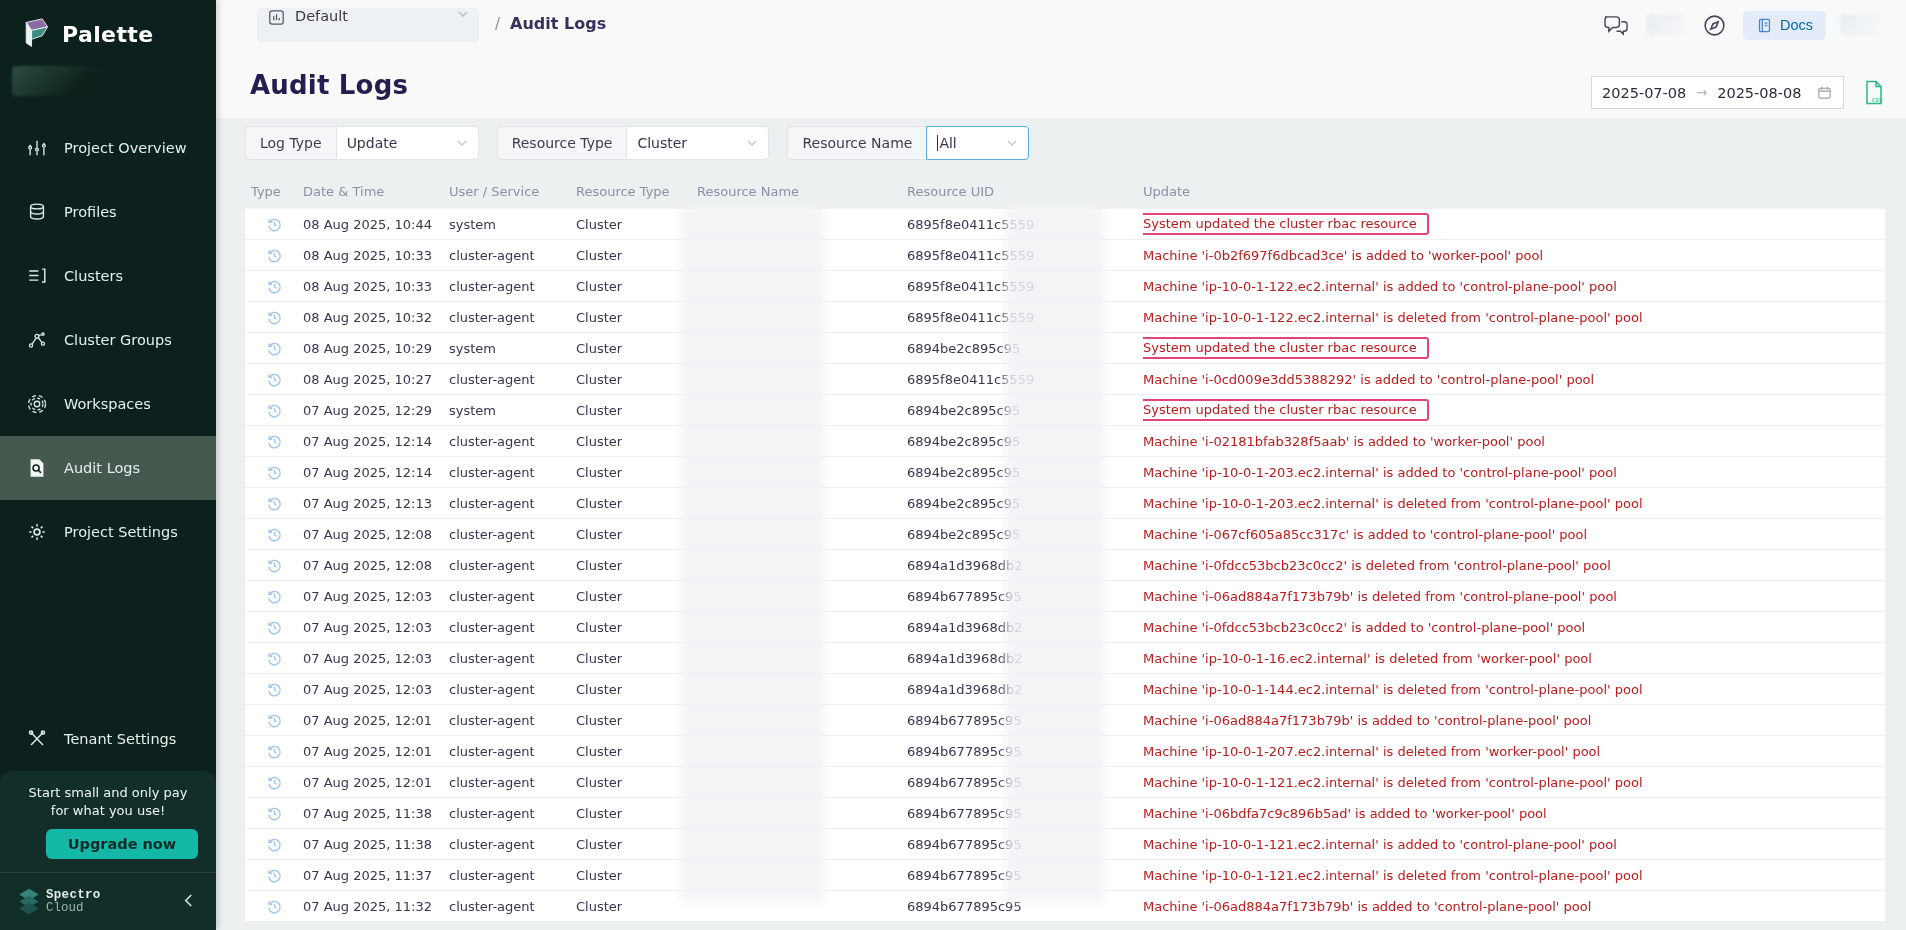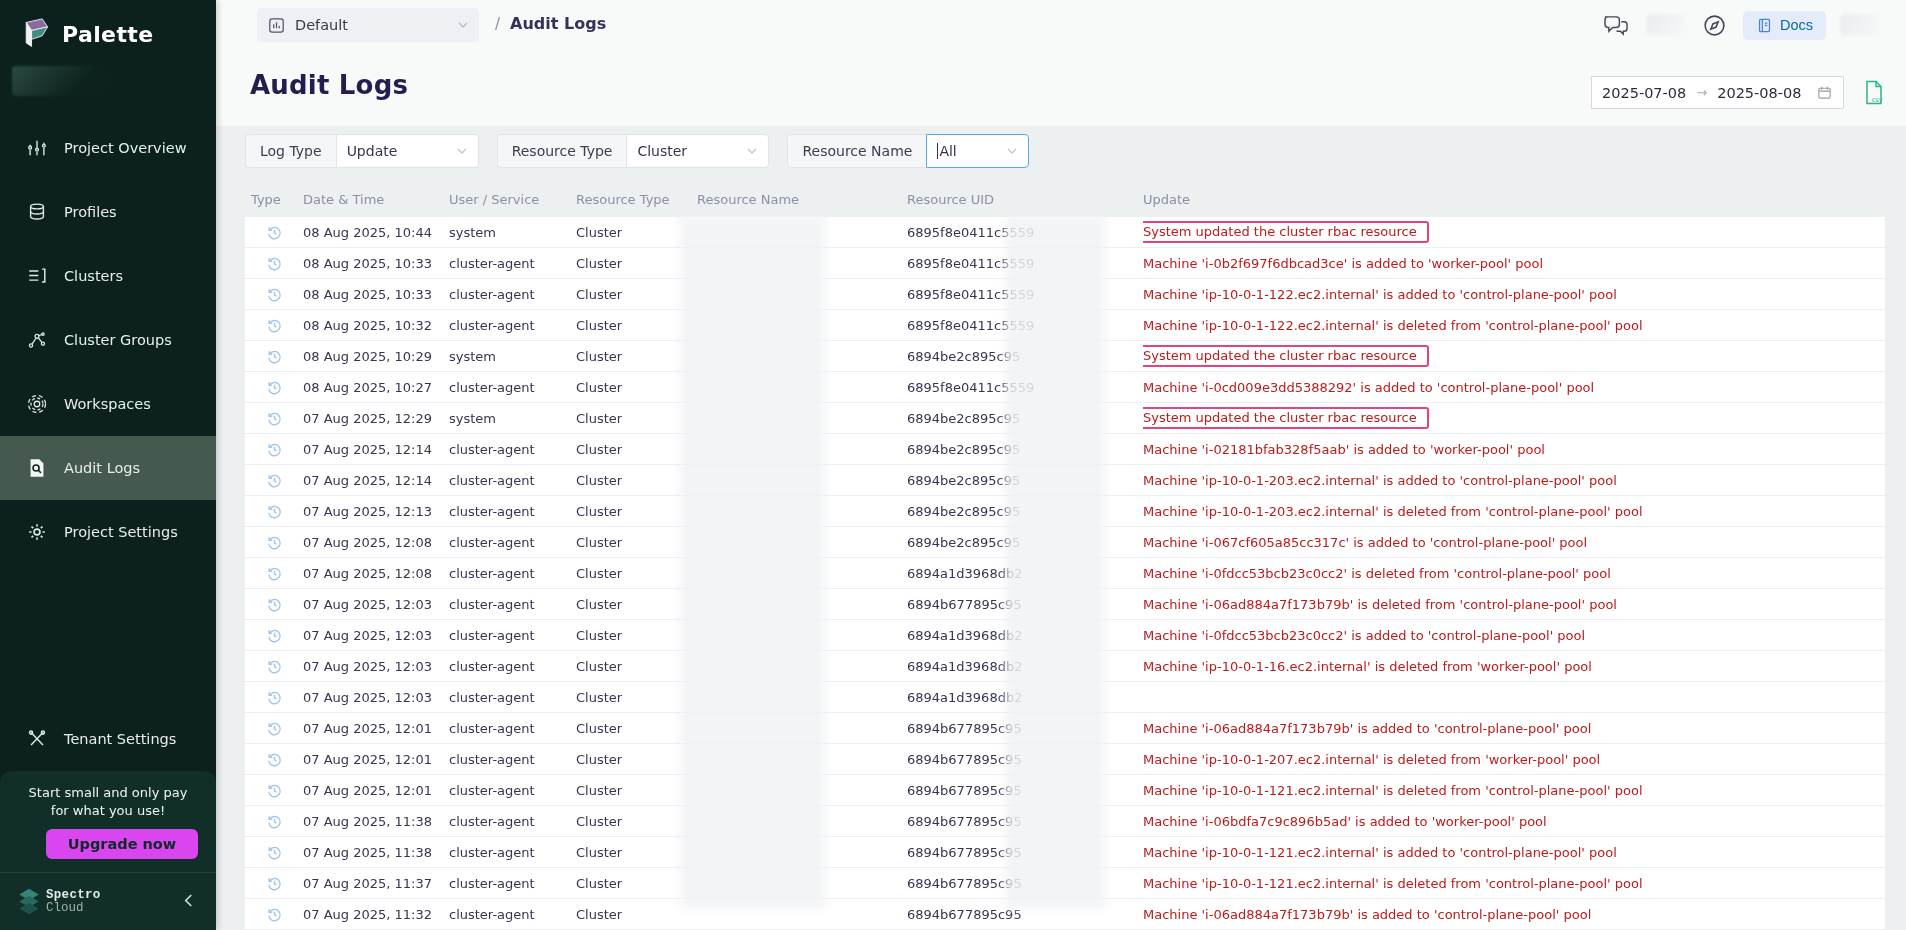--- a/index.html
+++ b/index.html
@@ -12,49 +12,49 @@
   .logo-text{font-size:22px;font-weight:600;color:#fff;letter-spacing:.4px;}
   .chip-project{margin:14px 0 0 12px;width:94px;height:30px;border-radius:4px;background:linear-gradient(135deg,#2b4b42,#0d221d 70%);filter:blur(1.2px);}
   .nav{margin-top:20px;}
   .nav-item{height:64px;display:flex;align-items:center;gap:16px;padding-left:26px;font-size:14.5px;color:#e6efec;cursor:pointer;}
   .nav-item.active{background:#46594f;}
   .nav-icon{width:22px;height:22px;display:inline-flex;color:#dfe9e6;flex:0 0 22px;}
   .nav-icon svg{width:22px;height:22px;}
   .nav-tenant{position:absolute;left:0;right:0;top:707px;}
   .promo{position:absolute;left:0;right:0;top:771px;height:101px;background:#122e28;border-radius:12px 12px 0 0;text-align:center;padding-top:13px;box-sizing:border-box;}
   .promo-line{font-size:13px;color:#eef6f3;line-height:18px;}
-  .upgrade-btn{margin-top:9px;background:#d946ef;color:#0d2b26;border:none;border-radius:6px;padding:7px 22px;font-size:14.5px;font-weight:600;font-family:inherit;cursor:pointer;margin-left:28px;}
+  .upgrade-btn{margin-top:9px;background:#14b8a6;color:#0d2b26;border:none;border-radius:6px;padding:7px 22px;font-size:14.5px;font-weight:600;font-family:inherit;cursor:pointer;margin-left:28px;}
   .sfooter{position:absolute;left:0;right:0;bottom:0;height:58px;background:#122e28;border-top:1px solid rgba(255,255,255,.09);display:flex;align-items:center;padding:0 18px 0 14px;box-sizing:border-box;}
   .brand{margin-left:2px;line-height:13px;font-family:Liberation Mono, monospace;}
   .brand b{display:block;font-size:12.5px;color:#e2ebe8;letter-spacing:.3px;}
   .brand span{display:block;font-size:12.5px;color:#9db3ad;}
   .collapse-btn{margin-left:auto;background:none;border:none;cursor:pointer;padding:4px;}
 
   
   .main{flex:1;display:flex;flex-direction:column;background:#f8fafa;min-width:0;}
   .topbar{height:42px;display:flex;align-items:flex-start;padding:8px 26px 0 41px;box-sizing:border-box;position:relative;}
-  .proj-select{width:222px;height:34px;background:#eef1f3;border-radius:4px;display:flex;align-items:center;gap:9px;padding:0 10px;box-sizing:border-box;cursor:pointer;}
+  .proj-select{width:222px;height:34px;background:#eef1f3;border-radius:4px;display:flex;align-items:flex-start;gap:9px;padding:0 10px;box-sizing:border-box;cursor:pointer;}
   .proj-select .lbl{font-size:14.5px;color:#3a3a4a;}
   .crumb-sep{margin:7px 10px 0 16px;color:#8b8ba0;font-size:15px;}
   .crumb{margin-top:6px;font-size:16px;font-weight:700;color:#33325a;}
   .top-actions{margin-left:auto;display:flex;align-items:center;gap:14px;height:34px;}
   .icon-btn{background:none;border:none;padding:2px;cursor:pointer;display:inline-flex;align-items:center;}
   .chip-top{width:40px;height:22px;border-radius:5px;background:linear-gradient(120deg,#e9edf0,#f6f8f9);filter:blur(1.5px);}
   .docs-btn{display:flex;align-items:center;gap:7px;background:#e4ecfb;border:none;border-radius:5px;padding:6px 13px;cursor:pointer;}
   .docs-btn span{color:#0369a1;font-size:14.5px;font-weight:500;}
 
   .page-head{height:98px;display:flex;align-items:flex-start;justify-content:space-between;padding:16px 18px 0 34px;box-sizing:border-box;}
   .page-title{margin:12px 0 0 0;font-size:26px;font-weight:700;color:#221f4f;letter-spacing:.2px;}
   .date-side{display:flex;align-items:center;gap:16px;margin-top:18px;}
   .daterange{width:253px;height:33px;background:#fff;border:1px solid #d7dadd;border-radius:0;display:flex;align-items:center;gap:10px;padding:0 10px;box-sizing:border-box;cursor:pointer;}
   .daterange .dt{font-size:14.5px;color:#2c2c3e;}
   .daterange .arrow{color:#a9acb5;font-size:13px;}
   .daterange .cal{margin-left:auto;display:inline-flex;}
 
-  .content{flex:1;background:#edf0f0;padding:8px 21px 0 29px;box-sizing:border-box;position:relative;}
+  .content{flex:1;background:#edf0f0;padding:8px 21px 8px 29px;box-sizing:border-box;position:relative;}
 
   
   .filters{display:flex;gap:18px;margin-bottom:13px;}
   .fgroup{display:flex;}
   .flabel{background:#f5f6f7;border:1px solid #e2e4e8;border-right:none;border-radius:4px 0 0 4px;height:34px;line-height:32px;padding:0 14px;font-size:14px;color:#3c3c50;box-sizing:border-box;}
   .fvalue{background:#fff;border:1px solid #e2e4e8;border-radius:0 4px 4px 0;height:34px;display:flex;align-items:center;padding:0 10px;box-sizing:border-box;font-size:14px;color:#35354f;cursor:pointer;}
   .fvalue .val{flex:1;}
   .fvalue.focused{border:1.5px solid #56aee0;}
   .caret{display:inline-block;width:1px;height:16px;background:#33334a;margin-right:1px;}
 
@@ -584,20 +584,21 @@
         <path d="M4.5 4.5v4.3h4.3"></path>
                   <path d="M5 8.8a8 8 0 1 1-1 5"></path>
                   <path d="M12 8v4.4l2.8 1.8"></path>
       </svg>
     </span>
     <span class="td c-dt">07 Aug 2025, 12:03</span>
     <span class="td c-user">cluster-agent</span>
     <span class="td c-rtype">Cluster</span>
     <span class="td c-rname"></span>
     <span class="td c-uid">6894a1d3968db2</span>
+    <span class="td c-update"><a href="#" class="update-link">Machine 'ip-10-0-1-144.ec2.internal' is deleted from 'control-plane-pool' pool</a></span>
   </div>
 
   <div class="tr">
     <span class="td td-type">
       <svg width="17" height="17" viewBox="0 0 24 24" fill="none" stroke="#a3c6e8" stroke-width="2">
         <path d="M4.5 4.5v4.3h4.3"></path>
                   <path d="M5 8.8a8 8 0 1 1-1 5"></path>
                   <path d="M12 8v4.4l2.8 1.8"></path>
       </svg>
     </span>

